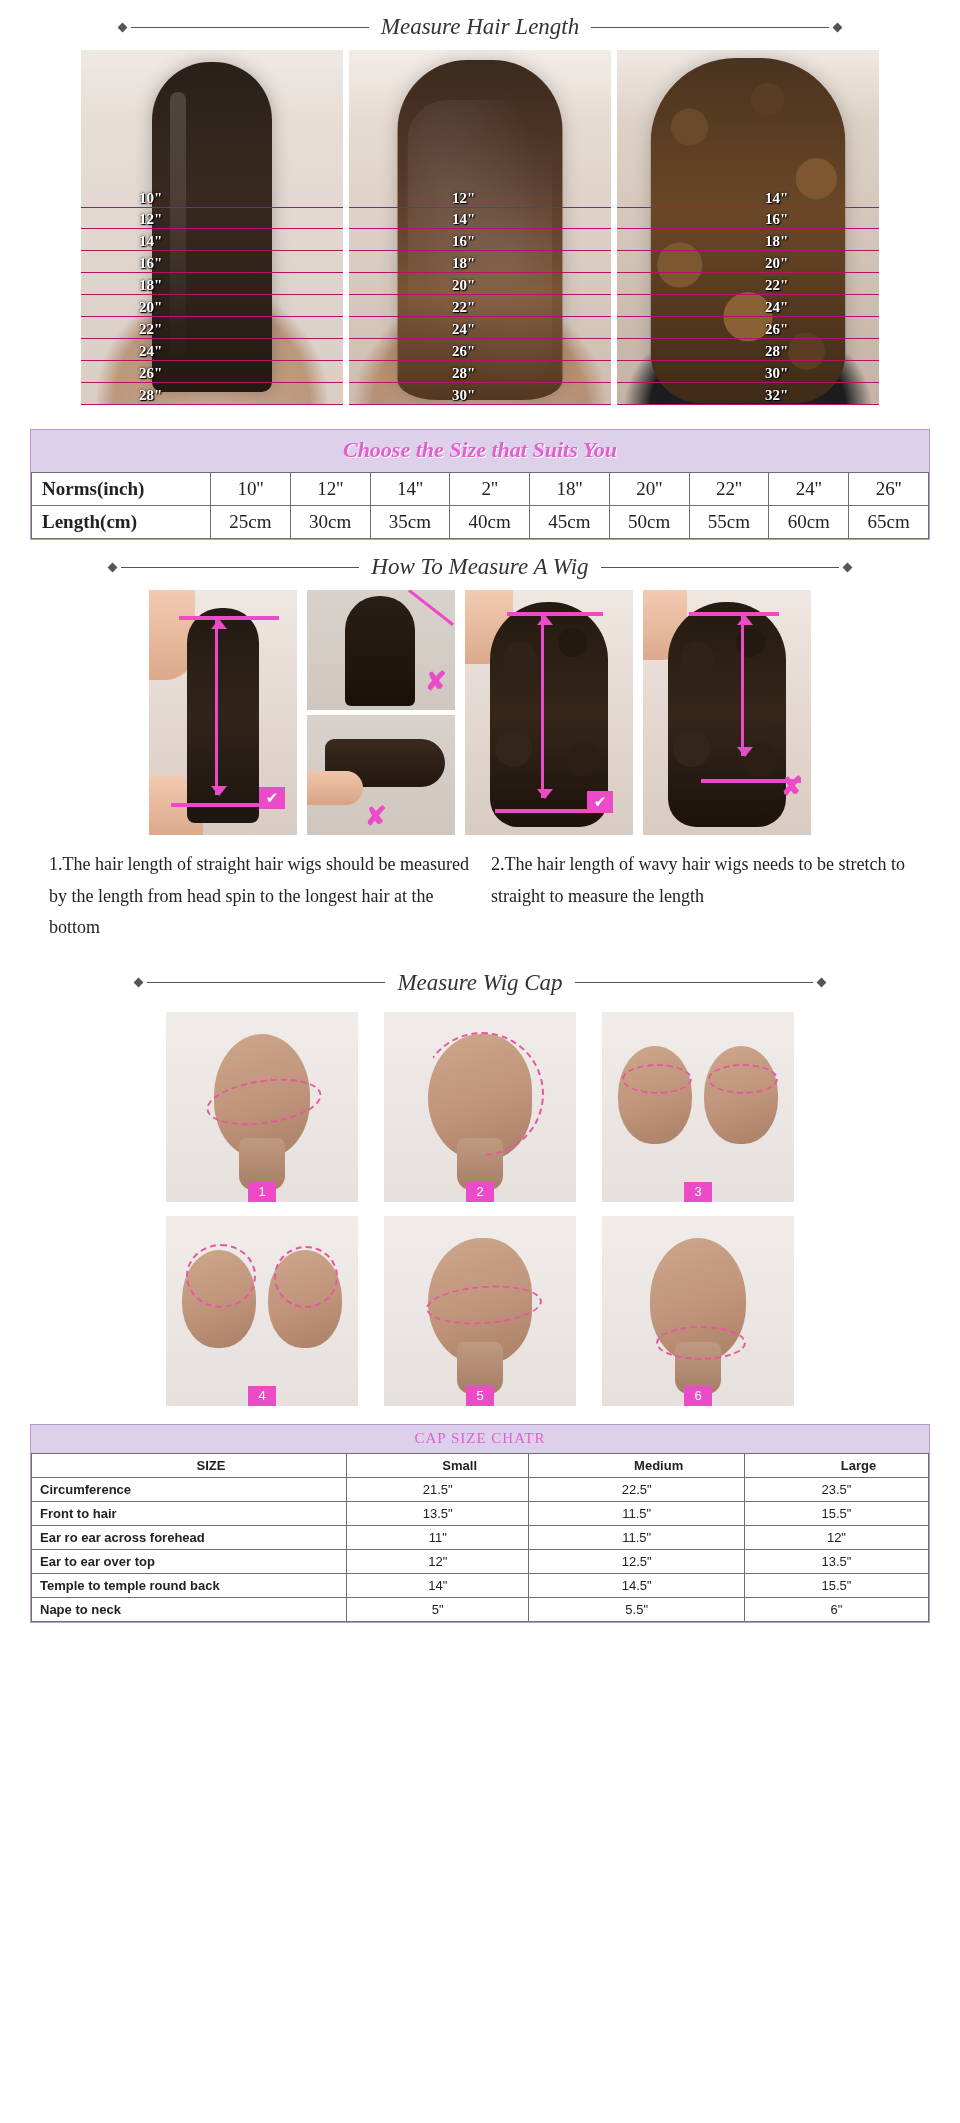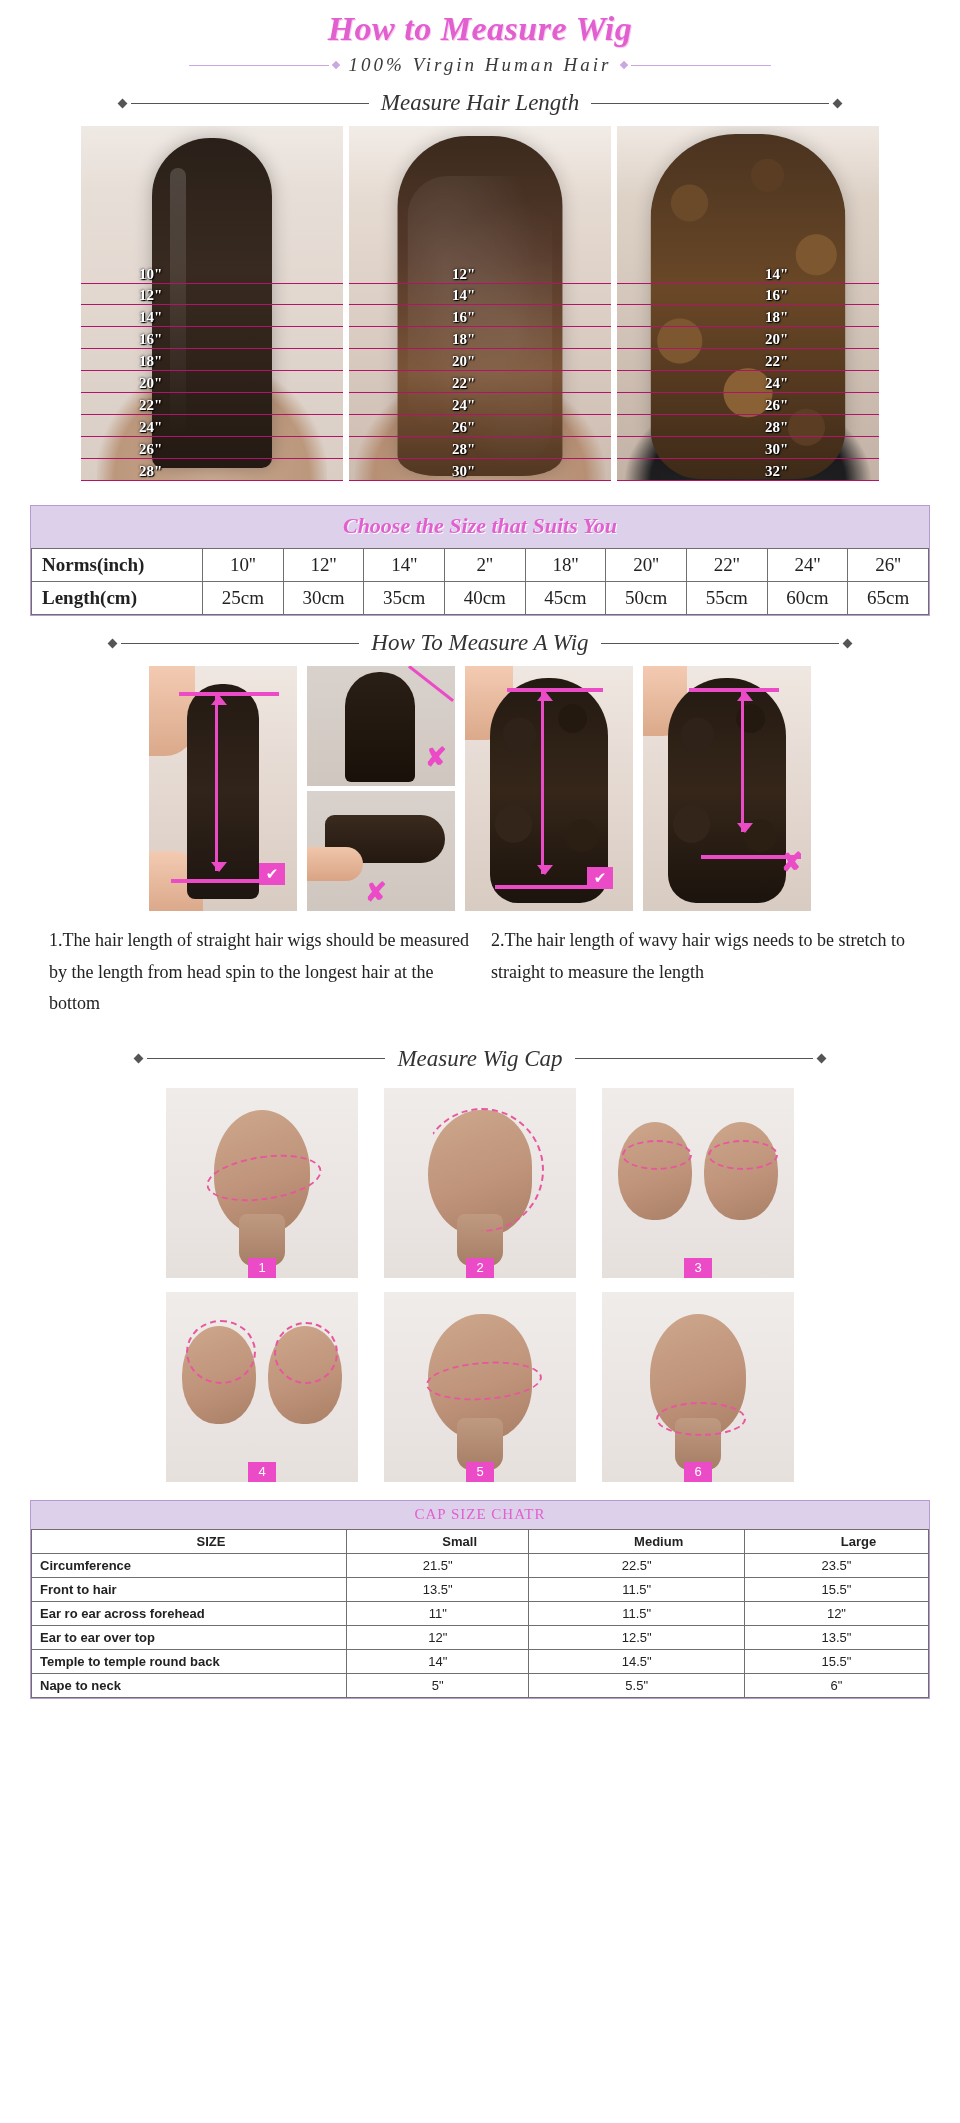--- a/index.html
+++ b/index.html
@@ -237,21 +237,21 @@
   table.grid {
     border-collapse: collapse;
     width: 100%;
     background: #fff;
   }
   table.grid td, table.grid th {
     border: 1px solid #6f6f6f;
     text-align: center;
     font-family: "Liberation Serif", serif;
     font-size: 19px;
-    padding: 5px 0;
+    padding: 5px 8px;
   }
   table.grid td.rowhead {
     font-weight: bold;
     text-align: left;
     padding-left: 10px;
     width: 160px;
   }
 
   
   .measure-row {
@@ -435,34 +435,20 @@
   table.capgrid tr.headrow td {
     font-weight: bold;
     padding-left: 44px;
   }
 </style>
 </head>
 <body>
 
 <div class="page">
 
-  <div class="banner">
-    <div class="banner-title">How to Measure Wig</div>
-    <div class="banner-sub-wrap">
-      <span class="diamond-rule">
-        <span class="line"></span>
-          <span class="dot"></span>
-      </span>
-      <span class="banner-sub">100%   Virgin   Human   Hair</span>
-      <span class="diamond-rule">
-        <span class="dot"></span>
-          <span class="line"></span>
-      </span>
-    </div>
-  </div>
 
   <div class="section-head">
     <span class="rule">
         <span class="dot"></span>
         <span class="line"></span>
       </span>
     <span class="title">Measure Hair Length</span>
     <span class="rule">
         <span class="line"></span>
         <span class="dot"></span>

